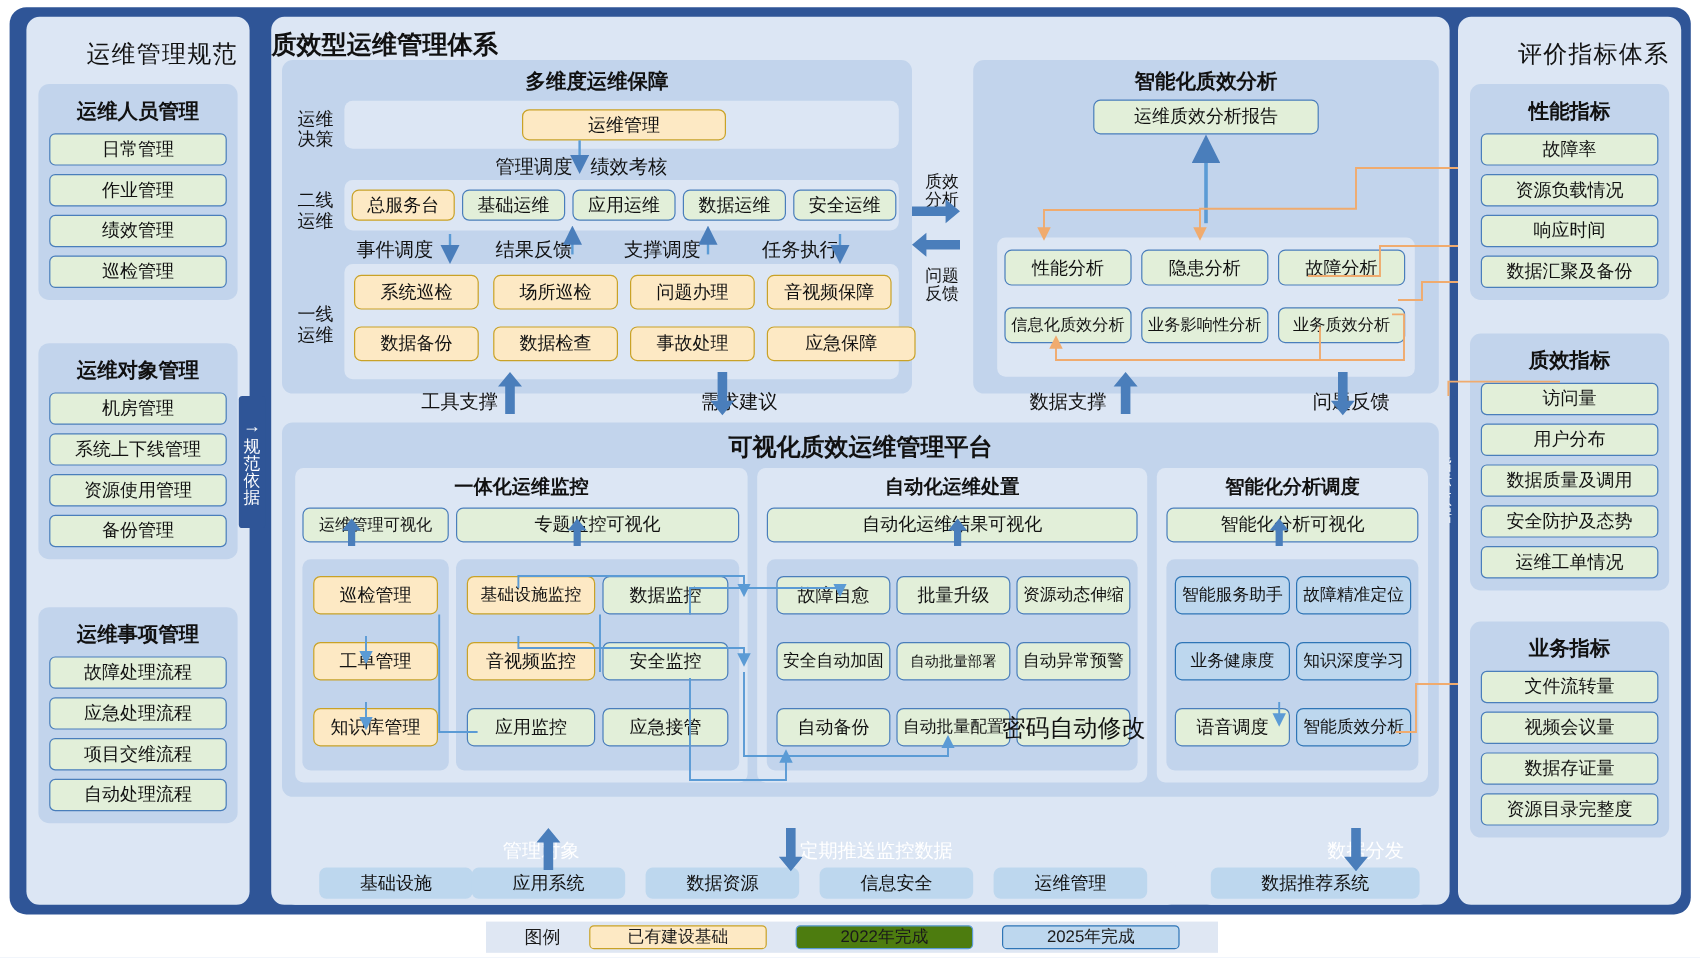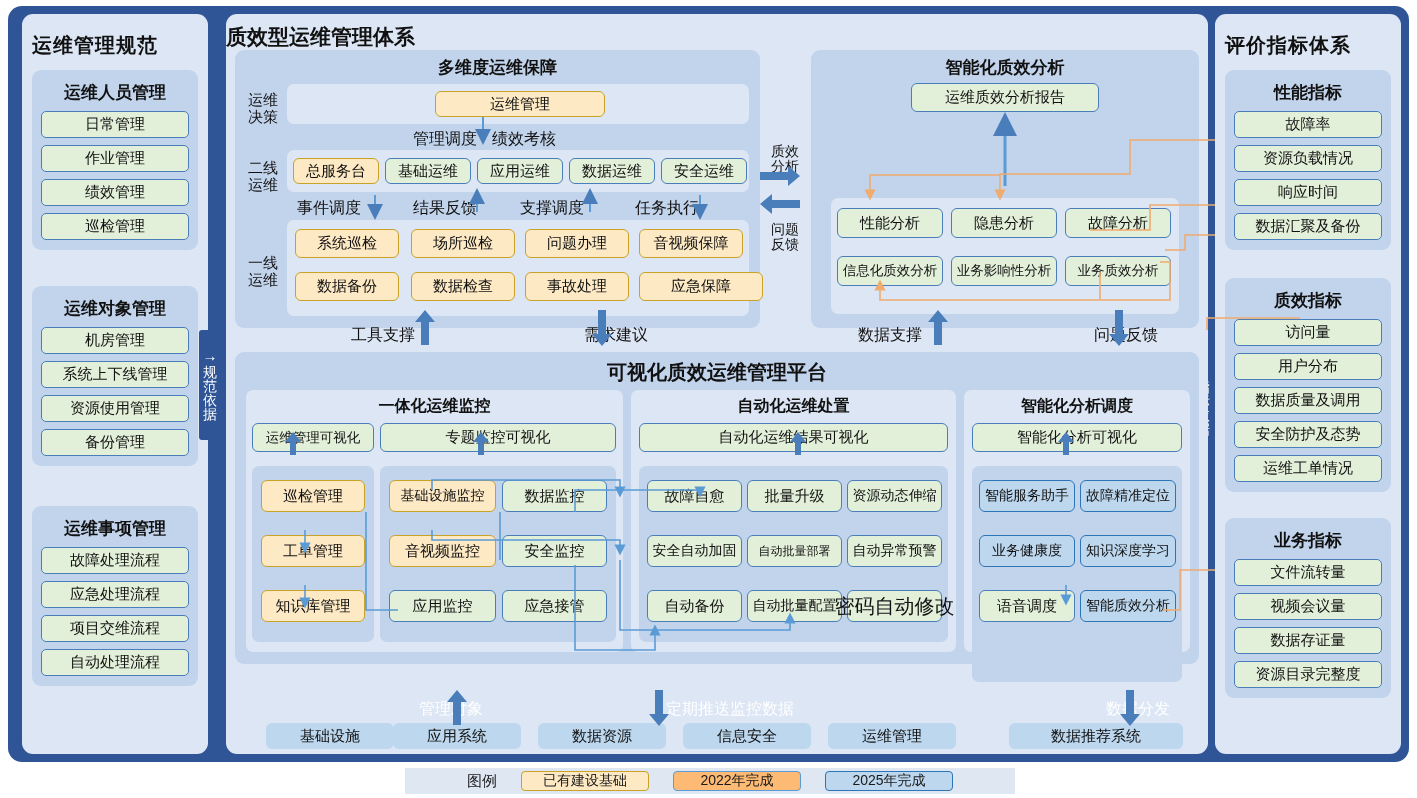--- a/index.html
+++ b/index.html
@@ -13,36 +13,36 @@
   #frame{
     position:absolute; left:8px; top:6px; width:1401px; height:756px;
     background:#2f5597; border-radius:14px;
   }
   #legendbar{
     position:absolute; left:405px; top:768px; width:610px; height:26px;
     background:#dfe7f3; display:flex; align-items:center; justify-content:center; gap:24px;
   }
   .legend-label{font-size:15px;color:#1a1a1a;}
   .legend-chip{
-    width:128px;height:20px;border-radius:4px;font-size:14px;
+    width:148px;height:20px;border-radius:4px;font-size:14px;
     display:flex;align-items:center;justify-content:center;color:#1a1a1a;
   }
   .c-exist{background:#fde9c4;border:1px solid #c9a227;}
-  .c-2022 {background:#fdba74;border:1px solid #5b9bd5;}
+  .c-2022 {background:#4d7c0f;border:1px solid #5b9bd5;}
   .c-2025 {background:#bdd7ee;border:1px solid #2e75b6;}
 
   
   .side{
     position:absolute; top:14px; width:186px; height:740px;
     background:#dce6f4; border-radius:11px; padding:8px 10px;
   }
   #side-left{left:22px;}
   #side-right{left:1215px;}
   .side-title{
-    text-align:left;font-size:20px;font-weight:bold;color:#111;
+    text-align:right;font-size:20px;font-weight:normal;color:#111;
     padding:10px 0 11px 0; letter-spacing:1px;
   }
   .side-group{
     background:#c2d4ec; border-radius:9px; padding:7px 9px 10px 9px; margin-bottom:10px;
   }
   .group-title{
     text-align:center;font-size:17px;font-weight:bold;color:#111;padding:4px 0 7px 0;
   }
   .side-item{
     height:27px;margin-bottom:7px;border-radius:5px;
@@ -302,21 +302,21 @@
         <div class="node n-2022" style="position:absolute;left:8px;top:124px;width:95px;height:32px;">自动备份</div>
         <div class="node n-2022" style="position:absolute;left:108px;top:124px;width:95px;height:32px;font-size:14px;">自动批量配置</div>
         <div class="node n-2022" style="position:absolute;left:208px;top:124px;width:95px;height:32px;font-size:20px;">密码自动修改</div>
       </div>
     </div>
 
     <div class="inner" style="position:absolute;left:729px;top:38px;width:226px;height:262px;">
       <div class="panel-title" style="font-size:16px;padding:6px 0 5px 0;">智能化分析调度</div>
       <div class="node n-2022" style="position:absolute;left:8px;top:33px;width:210px;height:29px;">智能化分析可视化</div>
 
-      <div style="position:absolute;left:8px;top:76px;width:210px;height:216px;background:#c2d4ec;border-radius:7px;">
+      <div style="position:absolute;left:8px;top:76px;width:210px;height:176px;background:#c2d4ec;border-radius:7px;">
         <div class="node n-2025" style="position:absolute;left:7px;top:14px;width:96px;height:32px;font-size:14px;">智能服务助手</div>
         <div class="node n-2025" style="position:absolute;left:108px;top:14px;width:96px;height:32px;font-size:14px;">故障精准定位</div>
         <div class="node n-2025" style="position:absolute;left:7px;top:69px;width:96px;height:32px;font-size:14px;">业务健康度</div>
         <div class="node n-2025" style="position:absolute;left:108px;top:69px;width:96px;height:32px;font-size:14px;">知识深度学习</div>
         <div class="node n-2022" style="position:absolute;left:7px;top:124px;width:96px;height:32px;">语音调度</div>
         <div class="node n-2025" style="position:absolute;left:108px;top:124px;width:96px;height:32px;font-size:14px;">智能质效分析</div>
       </div>
     </div>
   </div>
 </div>

